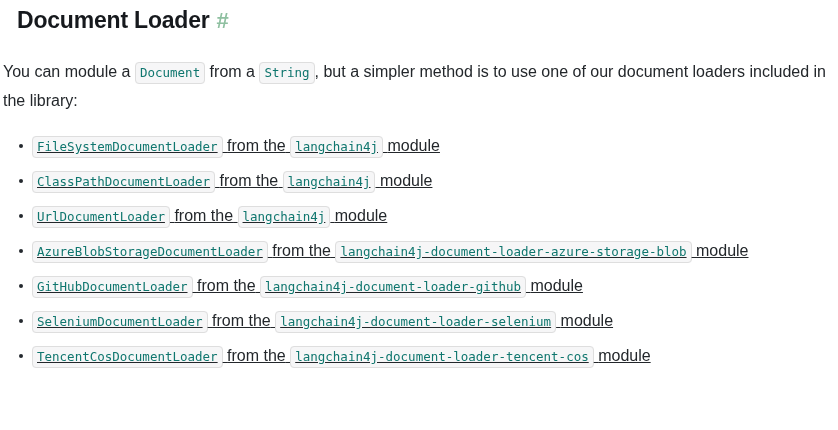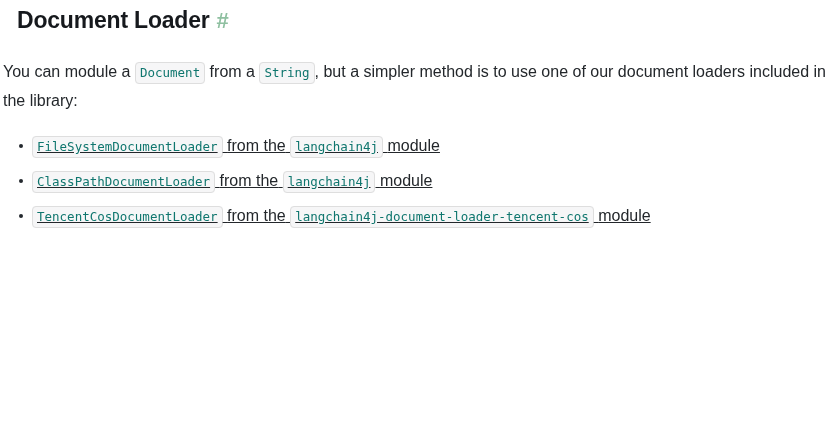--- a/index.html
+++ b/index.html
@@ -106,25 +106,49 @@
       <span class="plain">module</span>
     </li>
 
     <li class="loader-item">
       <code class="chip">ClassPathDocumentLoader</code>
       <span class="plain">from the</span>
       <code class="chip">langchain4j</code>
       <span class="plain">module</span>
     </li>
 
+    <li class="loader-item">
+      <code class="chip">UrlDocumentLoader</code>
+      <span class="plain">from the</span>
+      <code class="chip">langchain4j</code>
+      <span class="plain">module</span>
+    </li>
 
 
+    <li class="loader-item">
+      <code class="chip">AzureBlobStorageDocumentLoader</code>
+      <span class="plain">from the</span>
+      <code class="chip">langchain4j-document-loader-azure-storage-blob</code>
+      <span class="plain">module</span>
+    </li>
+
+    <li class="loader-item">
+      <code class="chip">GitHubDocumentLoader</code>
+      <span class="plain">from the</span>
+      <code class="chip">langchain4j-document-loader-github</code>
+      <span class="plain">module</span>
+    </li>
 
 
-
+    <li class="loader-item">
+      <code class="chip">SeleniumDocumentLoader</code>
+      <span class="plain">from the</span>
+      <code class="chip">langchain4j-document-loader-selenium</code>
+      <span class="plain">module</span>
+    </li>
 
     <li class="loader-item">
       <code class="chip">TencentCosDocumentLoader</code>
       <span class="plain">from the</span>
       <code class="chip">langchain4j-document-loader-tencent-cos</code>
       <span class="plain">module</span>
     </li>
 
   </ul>
 </div>

